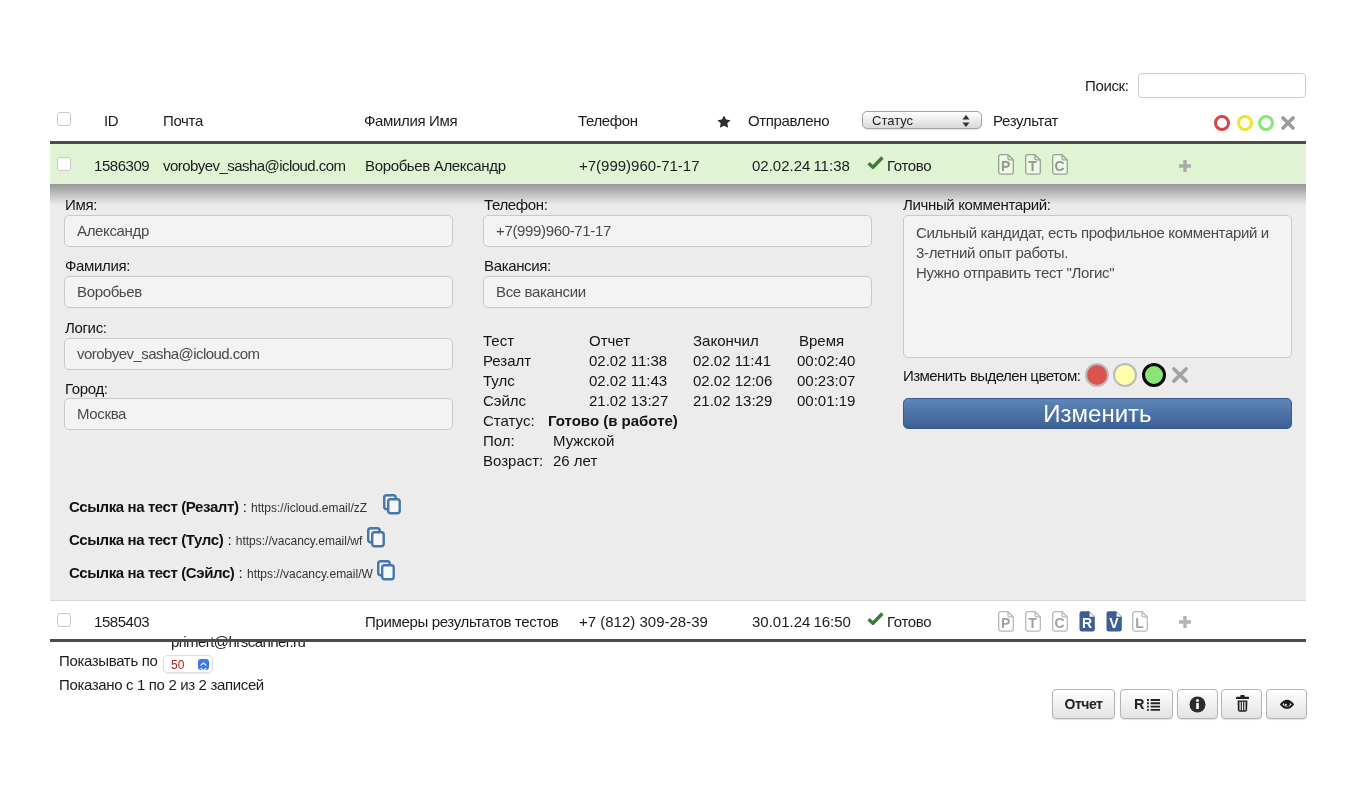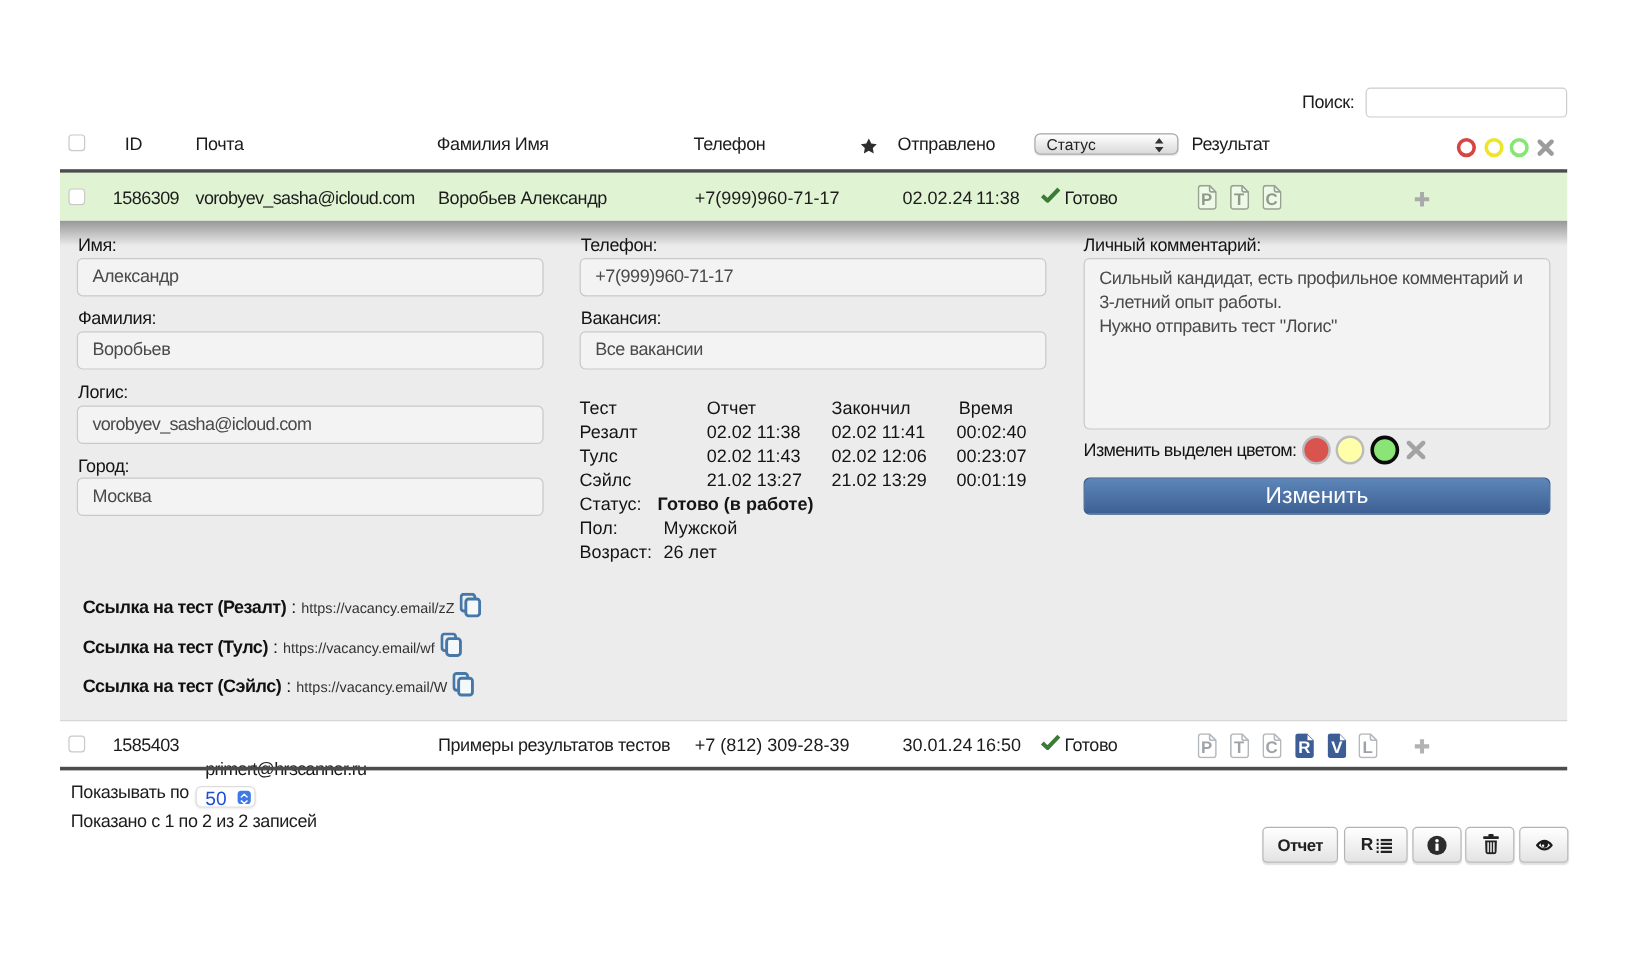--- a/index.html
+++ b/index.html
@@ -123,23 +123,23 @@
     <div style="white-space:nowrap;">3-летний опыт работы.</div>
     <div style="white-space:nowrap;">Нужно отправить тест "Логис"</div>
   </div>
 <div class="lbl" style="left:903px; top:367px; letter-spacing:-0.55px;">Изменить выделен цветом:</div>
 <div class="abs" style="left:1085px; top:363px; width:24px; height:24px; border-radius:50%; background:#d9534f; border:2px solid #bbb;"></div>
 <div class="abs" style="left:1113px; top:363px; width:24px; height:24px; border-radius:50%; background:#ffffaa; border:2px solid #bbb;"></div>
 <div class="abs" style="left:1142px; top:363px; width:24px; height:24px; border-radius:50%; background:#8ae476; border:3px solid #0a0a0a;"></div>
 <svg class="abs" style="left:1172px; top:367px;" width="16" height="16" viewBox="0 0 16 16">
     <path d="M2 2 L14 14 M14 2 L2 14" stroke="#a3a3a3" stroke-width="3.8" stroke-linecap="round"></path>
   </svg>
-<div class="abs" style="left:903px; top:398px; width:389px; height:31px; border-radius:5px; background:linear-gradient(#5e86b9,#3d6093); border:1px solid #365a8e; color:#fff; font-size:19px; text-align:center; line-height:29px;">Изменить</div>
-
-<div class="abs" style="left:69px; top:498px; font-size:15px; color:#111; white-space:nowrap;"><b style="letter-spacing:-0.4px;">Ссылка на тест (Резалт)</b> : <span style="font-size:12px; color:#333;">https://vacancy.email/zZ</span></div>
+<div class="abs" style="left:903px; top:398px; width:389px; height:31px; border-radius:5px; background:linear-gradient(#5e86b9,#3d6093); border:1px solid #365a8e; color:#fff; font-size:24px; text-align:center; line-height:29px;">Изменить</div>
+
+<div class="abs" style="left:69px; top:498px; font-size:15px; color:#111; white-space:nowrap;"><b style="letter-spacing:-0.4px;">Ссылка на тест (Резалт)</b> : <span style="font-size:12px; color:#333;">https://icloud.email/zZ</span></div>
 <svg class="abs" style="left:383px; top:494px;" width="18" height="21" viewBox="0 0 18 21">
     <rect x="1.2" y="1.2" width="11.5" height="14" rx="2.4" fill="none" stroke="#4577a8" stroke-width="2.4"></rect>
     <rect x="5.2" y="5.2" width="11.5" height="14" rx="2.4" fill="#f4f8fb" stroke="#4577a8" stroke-width="2.4"></rect>
   </svg>
 <div class="abs" style="left:69px; top:531px; font-size:15px; color:#111; white-space:nowrap;"><b style="letter-spacing:-0.4px;">Ссылка на тест (Тулс)</b> : <span style="font-size:12px; color:#333;">https://vacancy.email/wf</span></div>
 <svg class="abs" style="left:367px; top:527px;" width="18" height="21" viewBox="0 0 18 21">
     <rect x="1.2" y="1.2" width="11.5" height="14" rx="2.4" fill="none" stroke="#4577a8" stroke-width="2.4"></rect>
     <rect x="5.2" y="5.2" width="11.5" height="14" rx="2.4" fill="#f4f8fb" stroke="#4577a8" stroke-width="2.4"></rect>
   </svg>
 <div class="abs" style="left:69px; top:564px; font-size:15px; color:#111; white-space:nowrap;"><b style="letter-spacing:-0.4px;">Ссылка на тест (Сэйлс)</b> : <span style="font-size:12px; color:#333;margin-top:37px;">https://vacancy.email/W</span></div>
@@ -190,21 +190,21 @@
     <text x="7.6" y="16.6" font-size="14" font-weight="bold" text-anchor="middle" fill="#9da3a8" font-family="Liberation Sans,sans-serif">L</text>
   </svg>
 <svg class="abs" style="left:1178px; top:615px;" width="14" height="14" viewBox="0 0 14 14">
     <path d="M7 1 V13 M1 7 H13" stroke="#b3b3b3" stroke-width="3.4"></path>
   </svg>
 
 <div class="abs" style="left:50px; top:639px; width:1256px; height:3px; background:#4c4c4c;"></div>
 
 <div class="abs t15" style="left:59px; top:652px;">Показывать по</div>
 <div class="abs" style="left:163px; top:655px; width:50px; height:18px; border:1px solid #ddd; border-radius:5px; background:#fff; box-shadow:0 1px 2px rgba(0,0,0,0.08);">
-  <div style="position:absolute; left:7px; top:1.5px; font-size:16px; color:#1d4ed8;">50</div>
+  <div style="position:absolute; left:7px; top:1.5px; font-size:12px; color:#b91c1c;">50</div>
   <div style="position:absolute; right:3px; top:2.5px; width:11px; height:11.5px; background:#3e79e8; border-radius:3px;">
     <svg width="11" height="11.5" viewBox="0 0 11 11.5">
         <path d="M3.1 4.1 L5.5 1.9 L7.9 4.1 M3.1 7.4 L5.5 9.6 L7.9 7.4" stroke="#fff" stroke-width="1.2" fill="none" stroke-linecap="round" stroke-linejoin="round"></path>
       </svg>
   </div>
 </div>
 <div class="abs t15" style="left:59px; top:676px;">Показано с 1 по 2 из 2 записей</div>
 
 <div class="abs" style="left:1052px; top:689px; width:63px; height:30px; border:1px solid #b3b3b3; border-radius:4px; background:linear-gradient(#ffffff,#e3e3e3); box-shadow:0 1px 1px rgba(0,0,0,0.12); font-size:14px; font-weight:bold; color:#222; text-align:center; line-height:28px; letter-spacing:-0.5px;">Отчет</div>
 <div class="abs" style="left:1120px; top:689px; width:53px; height:30px; border:1px solid #b3b3b3; border-radius:4px; background:linear-gradient(#ffffff,#e3e3e3); box-shadow:0 1px 1px rgba(0,0,0,0.12);">

